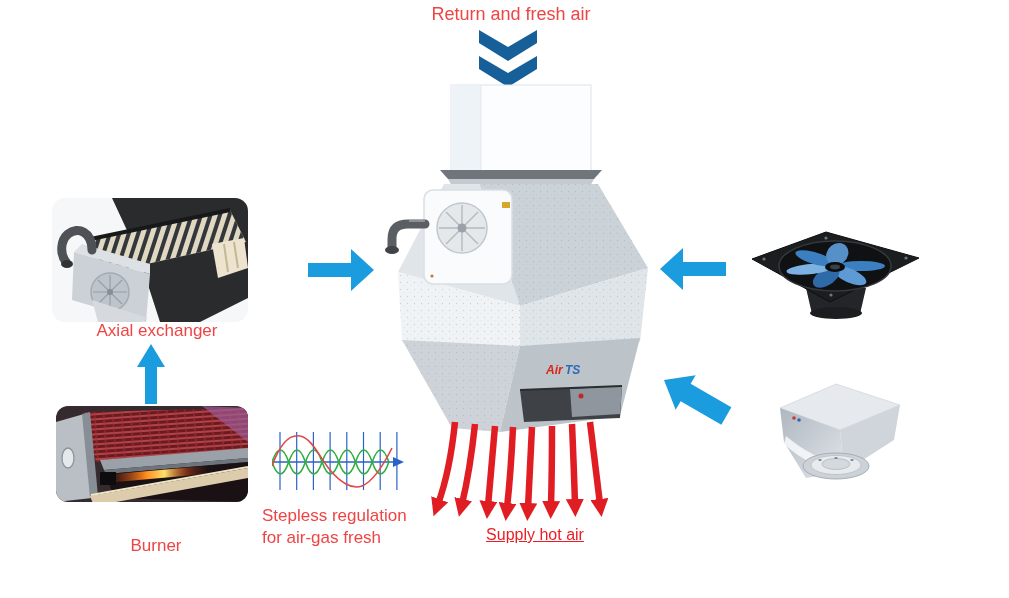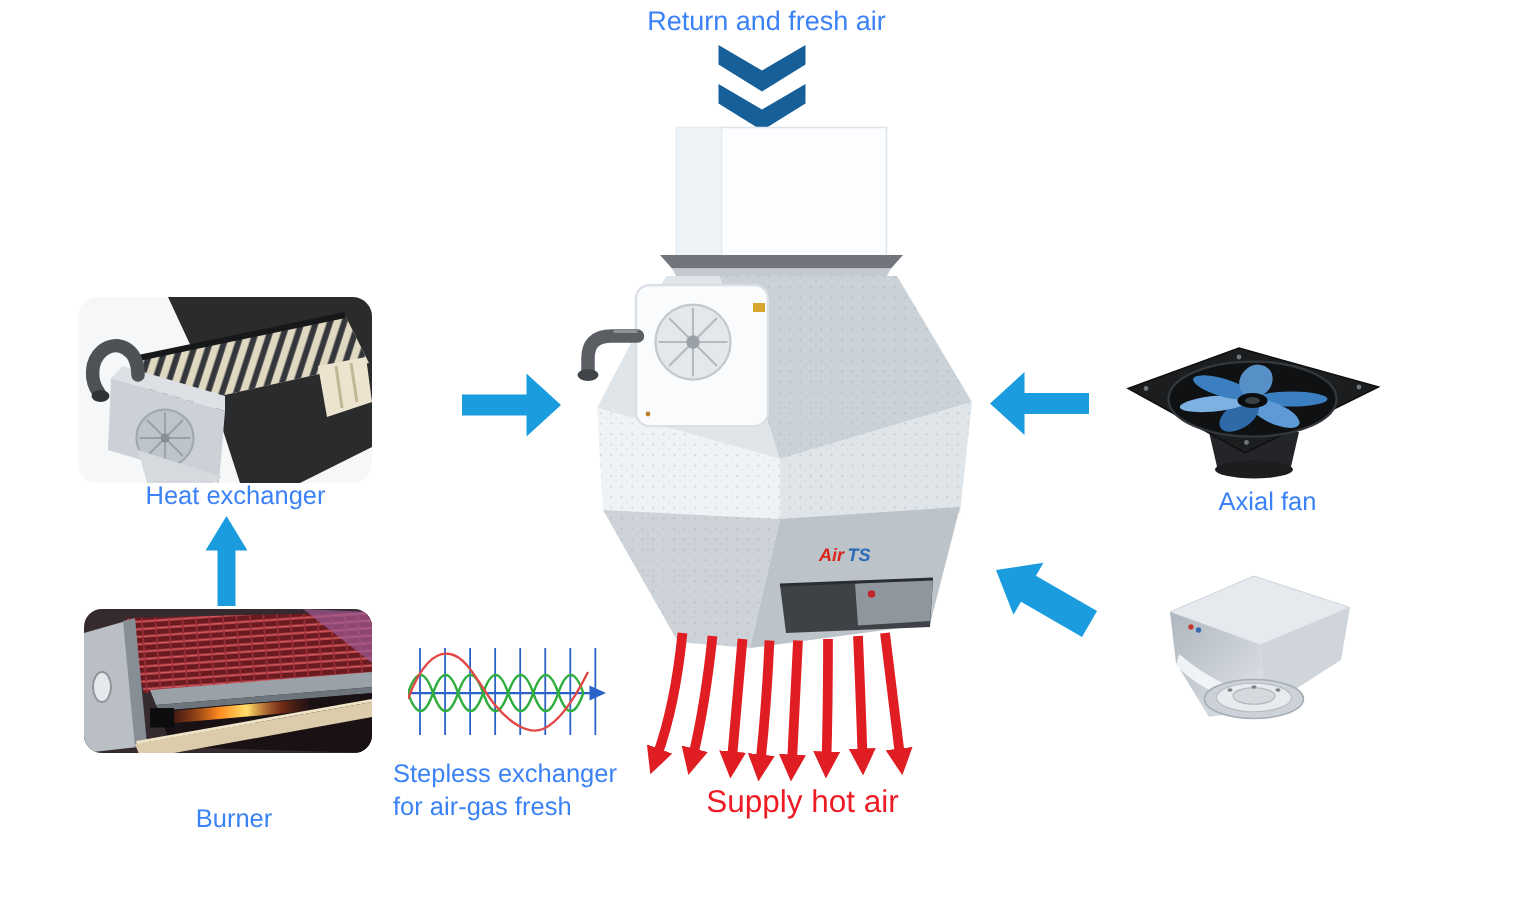--- a/index.html
+++ b/index.html
@@ -2,25 +2,25 @@
 <html><head>
 <meta charset="utf-8">
 <style>
   html,body{margin:0;padding:0;background:#ffffff;}
   #stage{
     position:relative;width:1009px;height:598px;background:#ffffff;
     font-family:"Liberation Sans",sans-serif;overflow:hidden;
   }
   .abs{position:absolute;}
   .lbl{
-    position:absolute;color:#3b82f6;font-size:17px;line-height:21px;
+    position:absolute;color:#ef4444;font-size:17px;line-height:21px;
     text-align:center;white-space:nowrap;
   }
   .lbl-left{text-align:left;}
-  .red-lbl{color:#ed1c24;font-size:21px;}
+  .red-lbl{color:#ed1c24;font-size:16px;text-decoration:underline;}
   .title-lbl{font-size:18px;}
   svg{display:block;}
 </style>
 </head>
 <body>
 
 <div id="stage">
 
   <div class="lbl title-lbl abs" style="left:380px;top:4px;width:262px;">Return and fresh air</div>
 
@@ -114,21 +114,21 @@
         <line x1="70" y1="82" x2="46" y2="106"></line>
       </g>
       <circle cx="58" cy="94" r="3" fill="#878e95"></circle>
 
       <polygon points="40,102 96,120 90,124 46,124" fill="#d6dade"></polygon>
 
       <path d="M 40,52 C 40,34 26,28 16,36 C 8,43 8,56 14,64" fill="none" stroke="#4e5256" stroke-width="9" stroke-linecap="round"></path>
       <ellipse cx="15" cy="66" rx="6" ry="4" fill="#303335"></ellipse>
     </g>
   </svg>
-  <div class="lbl abs" style="left:57px;top:320px;width:200px;">Heat exchanger</div>
+  <div class="lbl abs" style="left:57px;top:320px;width:200px;">Axial exchanger</div>
 
   <svg class="abs" style="left:137px;top:344px;" width="28" height="60" viewBox="0 0 28 60">
     <polygon points="14,0 28,23 20,23 20,60 8,60 8,23 0,23" fill="#1b9cdf"></polygon>
   </svg>
 
   <svg class="abs" style="left:56px;top:406px;" width="192" height="96" viewBox="0 0 192 96">
     <defs>
       <clipPath id="bclip">
           <rect width="192" height="96" rx="12"></rect>
         </clipPath>
@@ -209,21 +209,20 @@
       <g transform="translate(87,40) scale(1,0.46) rotate(220)">
           <ellipse cx="26" cy="0" rx="24" ry="11" fill="#3c7fc0"></ellipse>
         </g>
       <g transform="translate(87,40) scale(1,0.46) rotate(275)">
           <ellipse cx="26" cy="0" rx="24" ry="11" fill="#578fc7"></ellipse>
         </g>
     </g>
     <ellipse cx="87" cy="41" rx="10" ry="5" fill="#0a0c0d"></ellipse>
     <ellipse cx="87" cy="41" rx="5" ry="2.4" fill="#3a3f44"></ellipse>
   </svg>
-  <div class="lbl abs" style="left:760px;top:324px;width:170px;">Axial fan</div>
 
   <svg class="abs" style="left:772px;top:378px;" width="135" height="115" viewBox="0 0 135 115">
     <defs>
       <linearGradient id="adg" x1="0" y1="0" x2="1" y2="1">
         <stop offset="0" stop-color="#aeb6bf"></stop>
         <stop offset="1" stop-color="#e2e6ea"></stop>
       </linearGradient>
     </defs>
     <polygon points="8,30 64,6 128,27 68,52" fill="#e6eaee" stroke="#c9ced4" stroke-width="0.6"></polygon>
     <polygon points="128,27 68,52 72,94 122,62" fill="#cfd5db"></polygon>
@@ -250,21 +249,21 @@
       <line x1="108.2" y1="4" x2="108.2" y2="62"></line>
       <line x1="124.9" y1="4" x2="124.9" y2="62"></line>
     </g>
     <line x1="0" y1="34" x2="122" y2="34" stroke="#2a62c8" stroke-width="1.5"></line>
     <polygon points="121,29 132,34 121,39" fill="#2a62c8"></polygon>
     <path d="M0,34 Q8.35,58 16.7,34 T33.4,34 T50.1,34 T66.8,34 T83.5,34 T100.2,34 T116.9,34" fill="none" stroke="#2fae3e" stroke-width="1.6"></path>
     <path d="M0,34 Q8.35,10 16.7,34 T33.4,34 T50.1,34 T66.8,34 T83.5,34 T100.2,34 T116.9,34" fill="none" stroke="#2fae3e" stroke-width="1.6"></path>
     <path d="M0,38 C8,16 18,6 28,8 C40,10 48,30 58,42 C68,54 80,62 90,58 C102,53 112,36 120,20" fill="none" stroke="#e04848" stroke-width="1.6"></path>
   </svg>
   <div class="lbl lbl-left abs" style="left:262px;top:505px;width:175px;line-height:22px;">
-    <div>Stepless exchanger</div>
+    <div>Stepless regulation</div>
     <div>for air-gas fresh</div>
   </div>
 
   <svg class="abs" style="left:428px;top:416px;" width="205" height="108" viewBox="0 0 205 108">
     <defs>
       <marker id="rh" markerUnits="userSpaceOnUse" markerWidth="18" markerHeight="18" refX="5" refY="9" orient="auto">
         <path d="M0,0 L18,9 L0,18 Z" fill="#e01d23"></path>
       </marker>
     </defs>
     <g fill="none" stroke="#e01d23" stroke-width="6.5" marker-end="url(#rh)">

